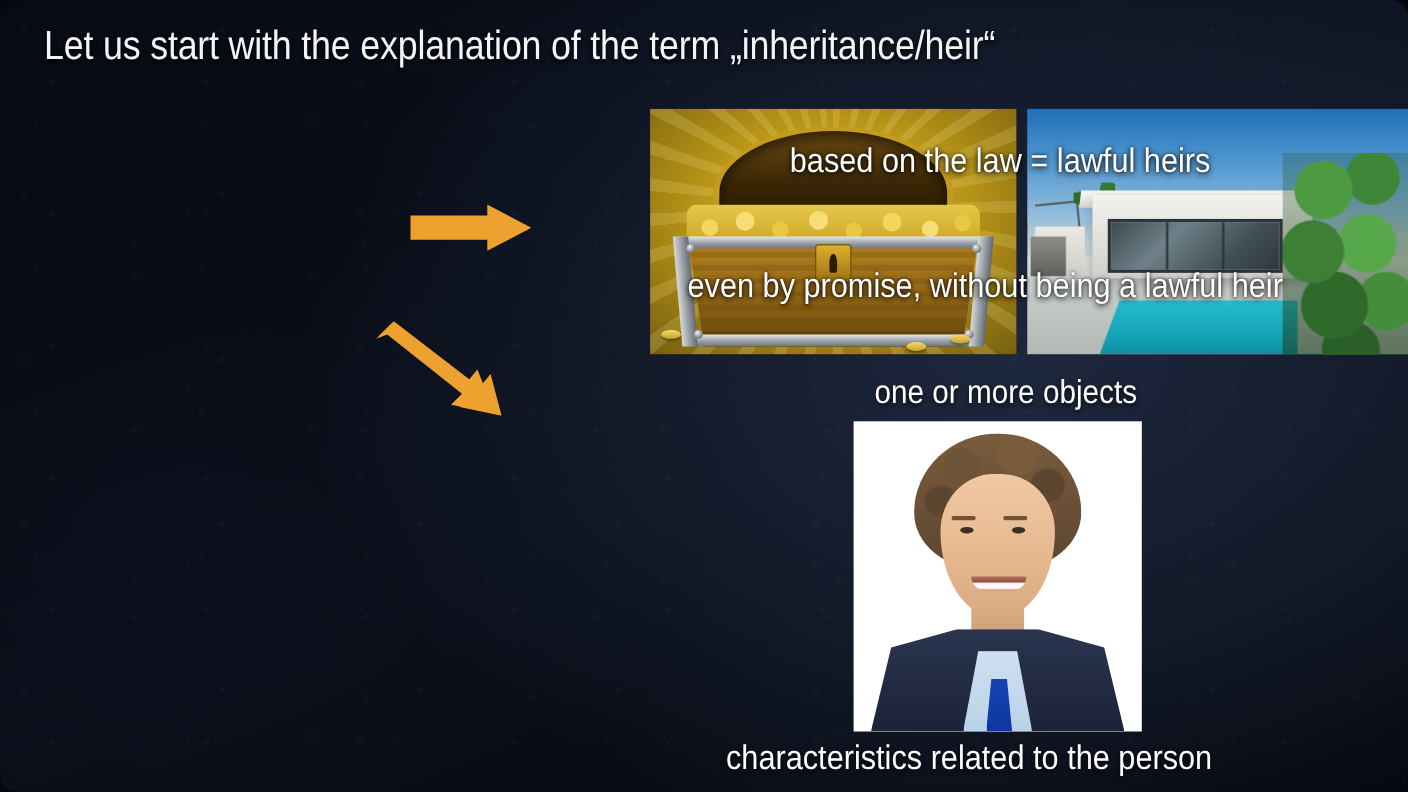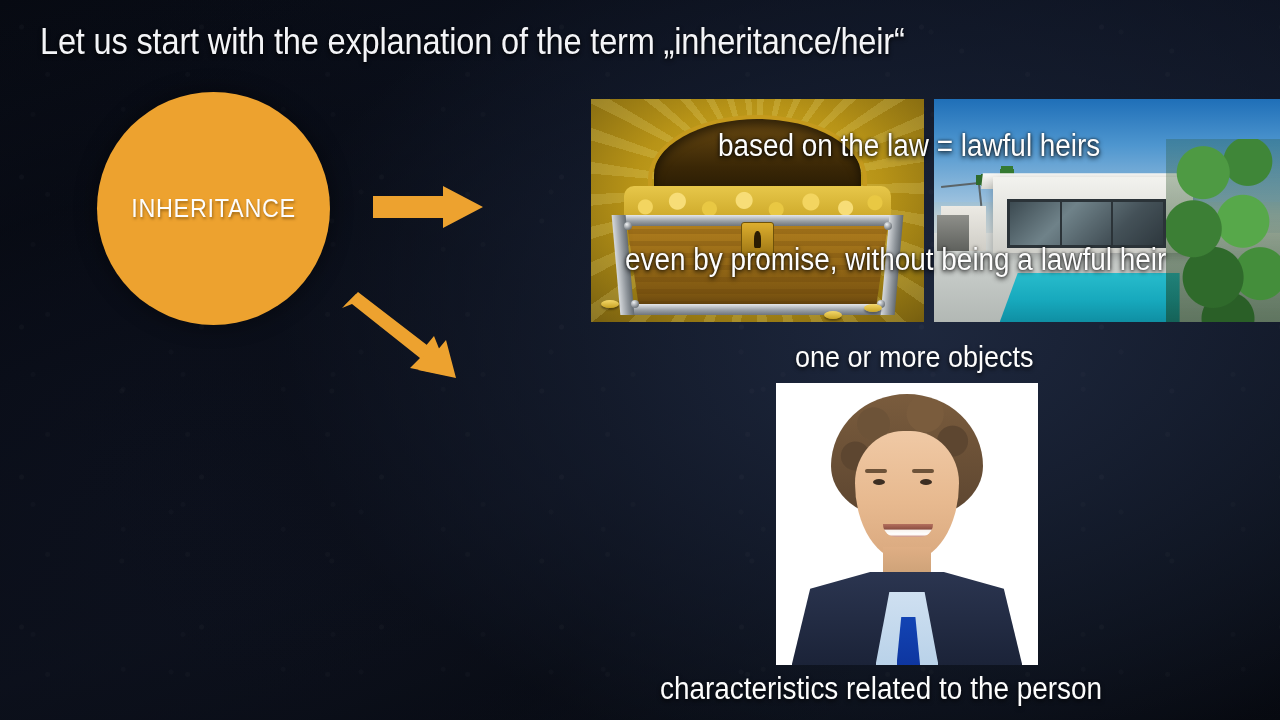--- a/index.html
+++ b/index.html
@@ -13,20 +13,21 @@
   }
 
   #slide {
     position:relative;
     width:1280px; height:720px;
     overflow:hidden;
     background:
       radial-gradient(ellipse 900px 620px at 72% 46%, rgba(30,40,62,0.95) 0%, rgba(22,30,48,0.72) 38%, rgba(10,14,24,0.25) 72%, rgba(5,7,13,0) 100%),
       radial-gradient(ellipse 700px 520px at 16% 70%, rgba(12,16,28,0.9) 0%, rgba(6,8,15,0.6) 60%, rgba(3,4,9,0) 100%),
       linear-gradient(160deg, #070a12 0%, #0d1322 32%, #141b2c 58%, #0b1019 82%, #06080e 100%);
+    border-radius: 16px;
   }
 
   
   #slide::before{
     content:"";
     position:absolute; inset:0;
     pointer-events:none;
     background-image:
       radial-gradient(circle at 12% 18%, rgba(255,255,255,0.022) 0 2px, transparent 3px),
       radial-gradient(circle at 34% 62%, rgba(255,255,255,0.018) 0 2px, transparent 3px),
@@ -322,23 +323,20 @@
   #cap-objects    { left:795px; top:340px;  font-size:30px; transform:scaleX(0.90); text-shadow:0 2px 5px rgba(0,0,0,0.8); }
   #cap-person     { left:660px; top:671px;  font-size:31px; transform:scaleX(0.90); text-shadow:0 2px 5px rgba(0,0,0,0.8); }
 </style>
 </head>
 <body>
 
 <div id="slide">
 
   <div id="title">Let us start with the explanation of the term „inheritance/heir“</div>
 
-  <div id="circle">
-    <span id="circle-label">INHERITANCE</span>
-  </div>
 
   <svg class="arrow" id="arrow-right" viewBox="0 0 110 42">
     <polygon points="0,10 70,10 70,0 110,21 70,42 70,32 0,32" fill="#eda22f"></polygon>
   </svg>
 
   <svg class="arrow" id="arrow-diag" viewBox="0 0 120 86">
     <polygon points="4,16 18,2 86,56 96,44 112,84 72,76 82,66 14,12" fill="#eda22f" transform="translate(0,0)"></polygon>
     <polygon points="6,14 20,0 98,60 108,48 118,86 80,78 90,68 14,10" fill="#eda22f"></polygon>
   </svg>
 

